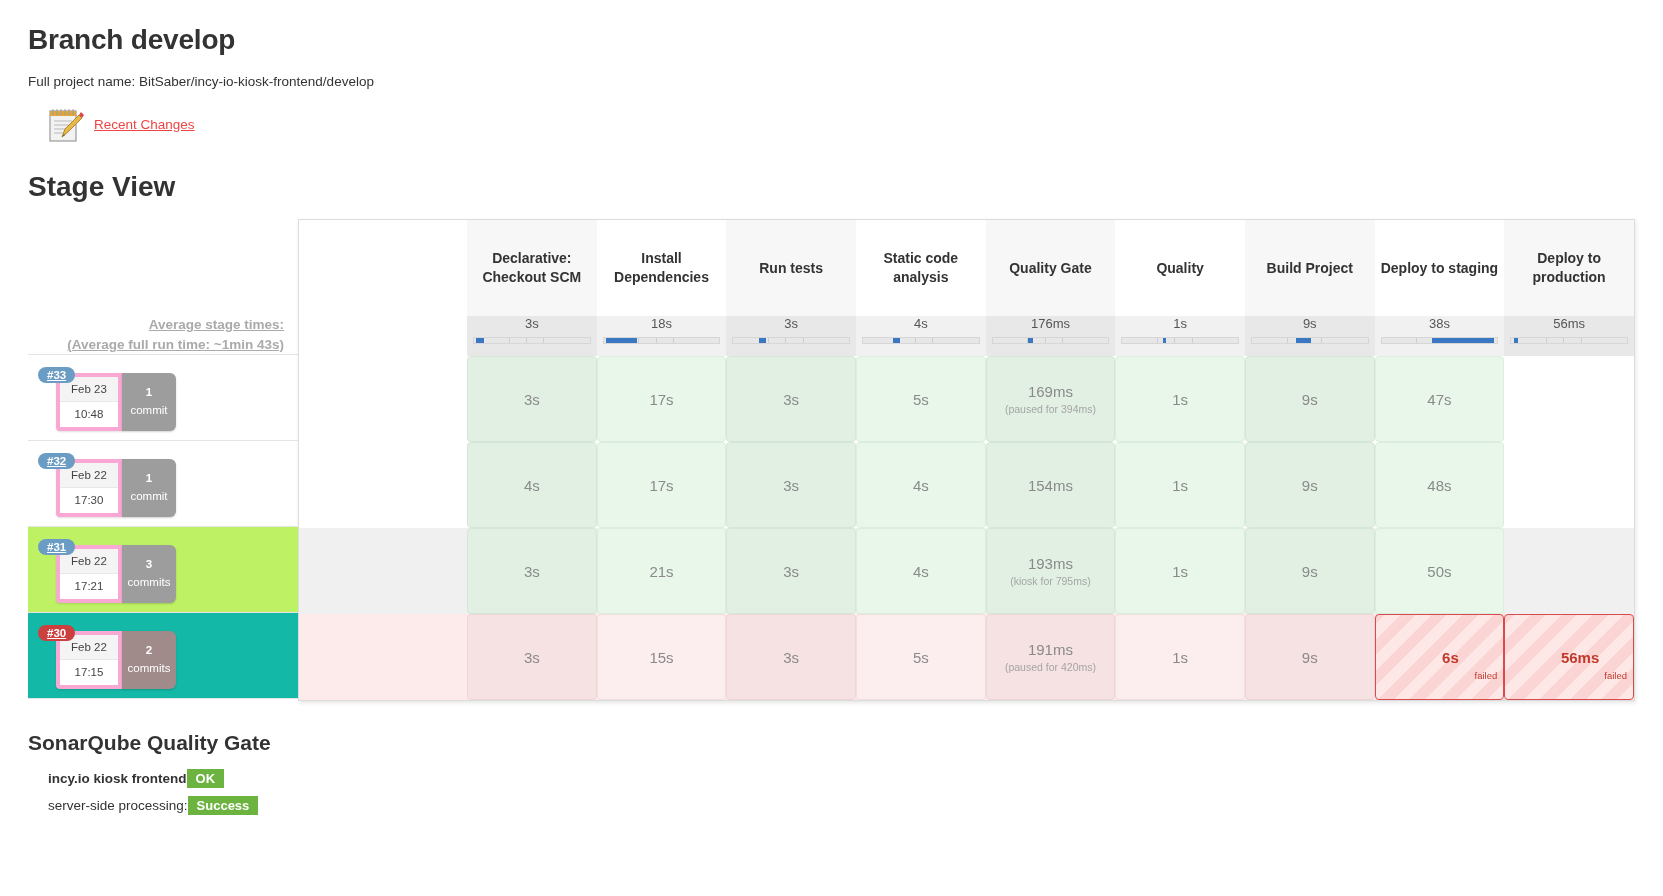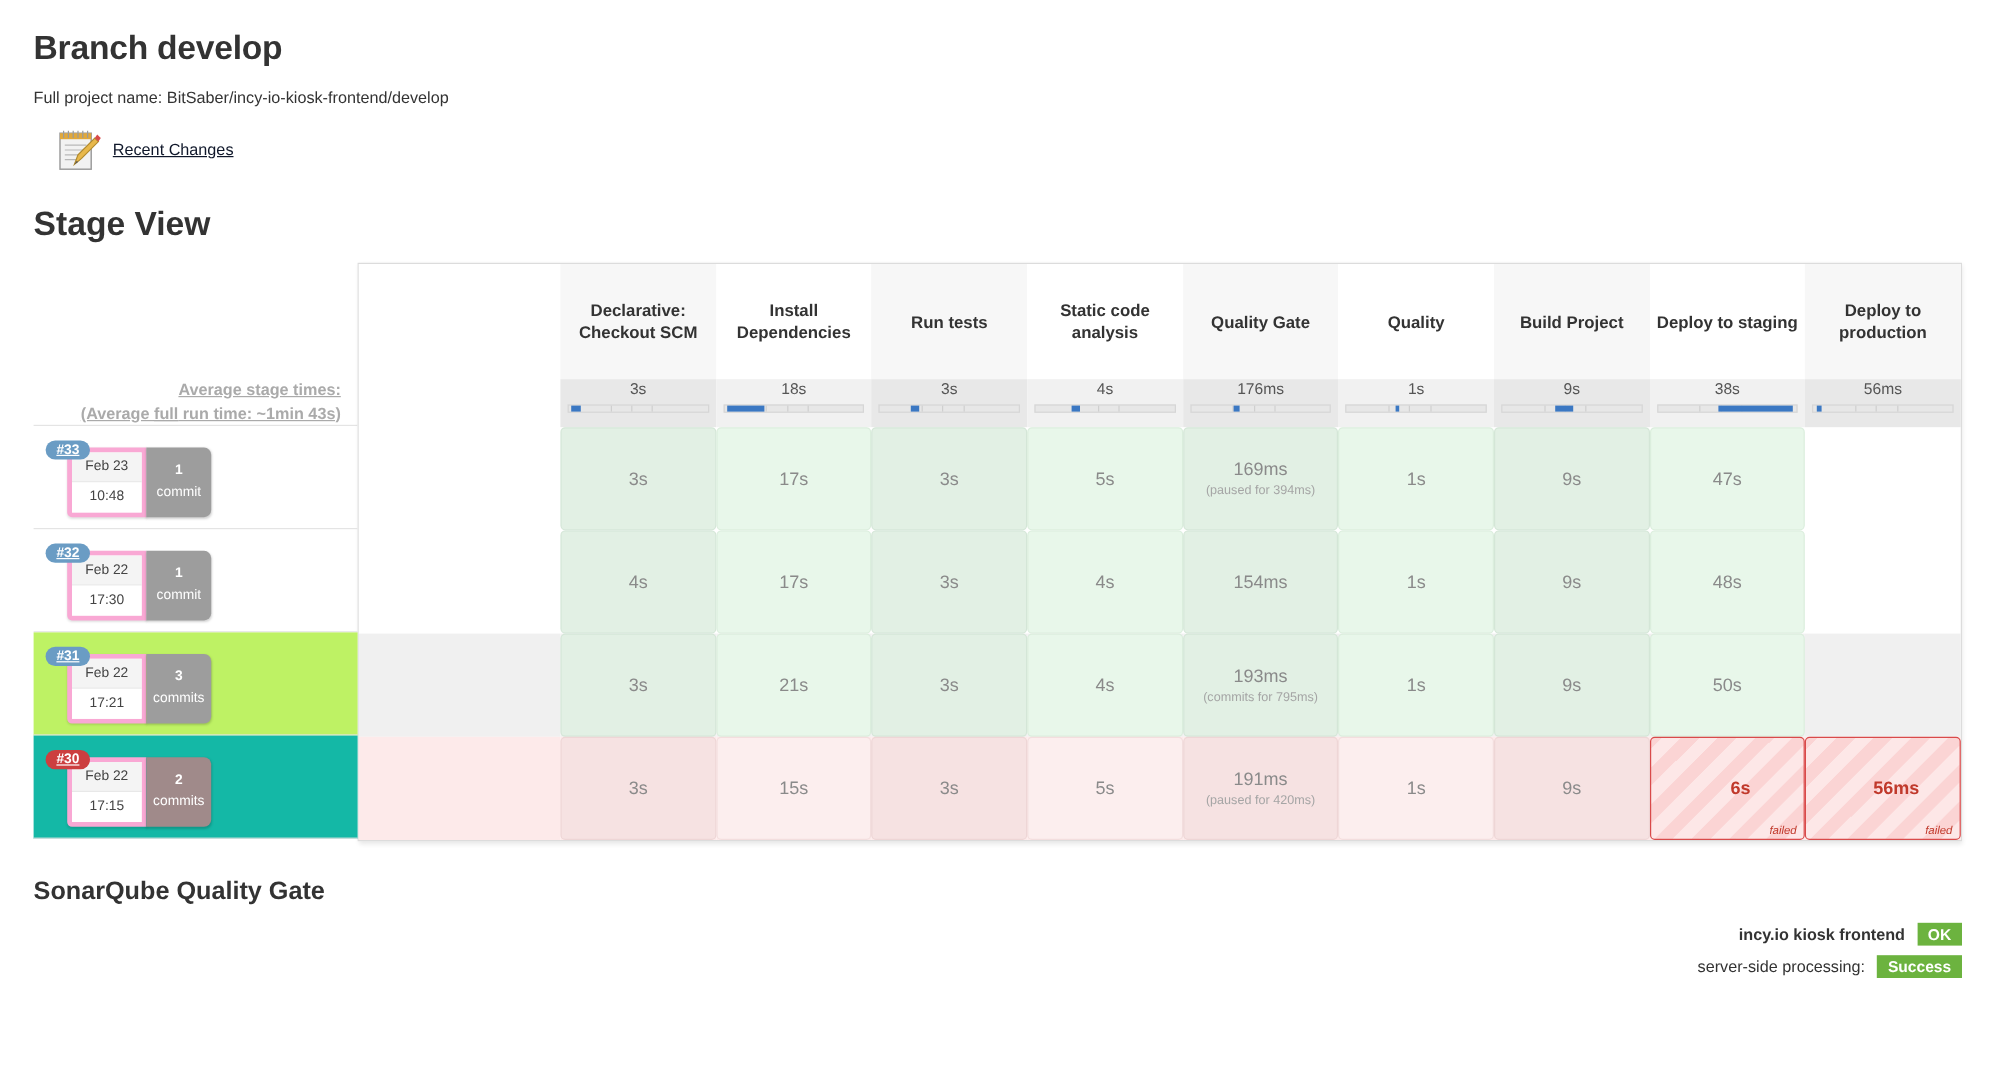--- a/index.html
+++ b/index.html
@@ -28,21 +28,21 @@
 
   .recent-changes-row {
     display: flex;
     align-items: center;
     gap: 8px;
     margin: 8px 0 26px 16px;
   }
   .notepad-icon { width: 42px; height: 42px; position: relative; flex: 0 0 auto; }
   .rc-link {
     font-size: 13.5px;
-    color: #0f172a;
+    color: #ef4444;
     text-decoration: underline;
     cursor: pointer;
   }
 
   h2.section-title {
     font-size: 28px;
     font-weight: bold;
     color: #333333;
     margin: 0 0 16px 0;
   }
@@ -224,35 +224,32 @@
       -45deg,
       rgba(255,255,255,.45) 0px,
       rgba(255,255,255,.45) 11px,
       rgba(255,255,255,0) 11px,
       rgba(255,255,255,0) 22px
     );
     padding-left: 22px;
   }
   .box.failbox .failed-tag {
     position: absolute;
-    right: 6px; bottom: 1px;
+    right: 6px; bottom: 18px;
     font-size: 9.5px;
     font-weight: normal;
     color: #c0392b;
-    font-style: italic;
   }
 
   
   .sonar { margin-top: 30px; }
   .sonar h2 { font-size: 21px; font-weight: bold; margin: 0 0 14px 0; }
   .sonar-row {
     display: flex; align-items: center;
     margin: 0 0 8px 20px;
-    gap: 10px;
-    justify-content: flex-end;
   }
   .sonar-label { font-size: 13.5px; font-weight: bold; color: #333; }
   .sonar-label.plain { font-weight: normal; }
   .badge-green {
     background: #6cb33f;
     color: #ffffff;
     font-size: 13px;
     font-weight: bold;
     padding: 2px 9px;
     cursor: pointer;
@@ -571,21 +568,21 @@
                 </div>
               </td>
               <td class="cell rowalt">
                 <div class="box s-ok-b">
                   <span>4s</span>
                 </div>
               </td>
               <td class="cell rowalt">
                 <div class="box s-ok-a">
                   <span>193ms</span>
-                  <span class="paused">(commits for 795ms)</span>
+                  <span class="paused">(kiosk for 795ms)</span>
                 </div>
               </td>
               <td class="cell rowalt">
                 <div class="box s-ok-b">
                   <span>1s</span>
                 </div>
               </td>
               <td class="cell rowalt">
                 <div class="box s-ok-a">
                   <span>9s</span>

